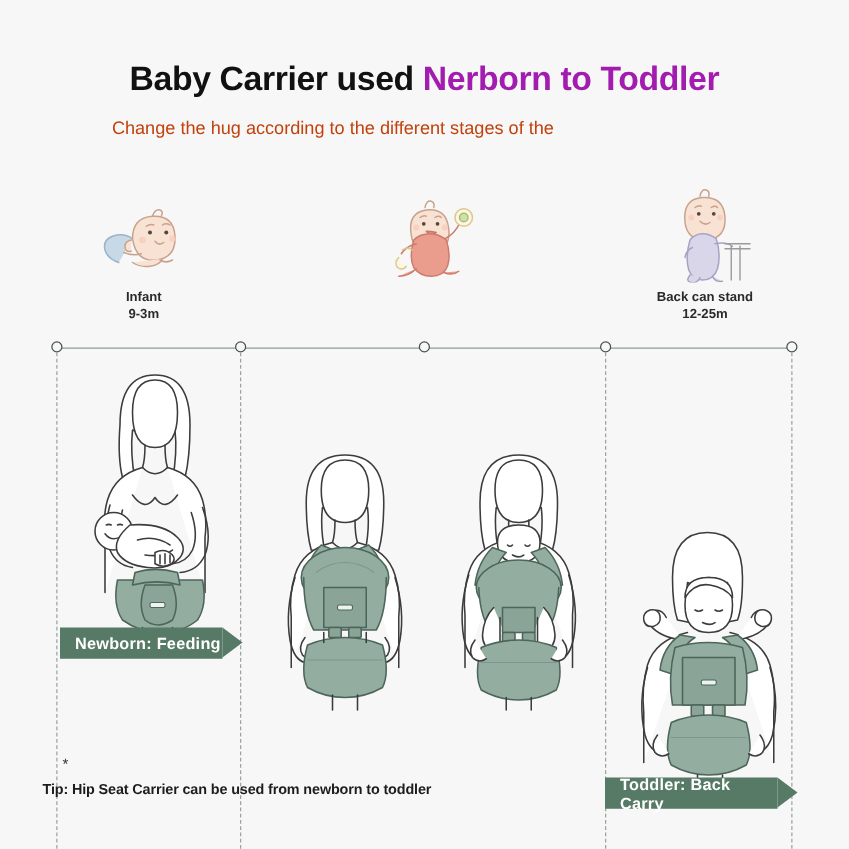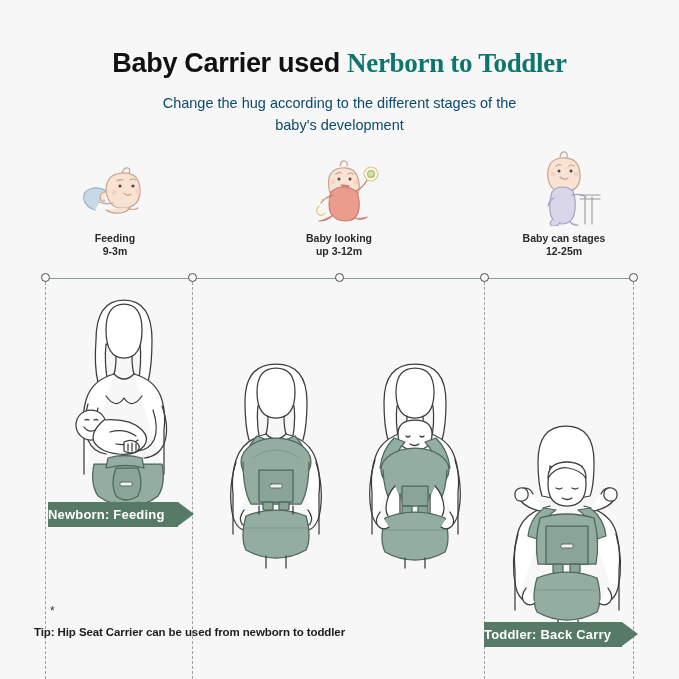--- a/index.html
+++ b/index.html
@@ -27,32 +27,31 @@
     top: 48px;
     left: 0;
     width: 679px;
     text-align: center;
     font-size: 27px;
     font-weight: bold;
     letter-spacing: -0.3px;
     color: #111111;
     white-space: nowrap;
   }
-  .title .accent { color: #0f766e; font-family: Liberation Serif, serif; }
+  .title .accent { color: #a21caf; }
 
   .subtitle {
     position: absolute;
     top: 92px;
     left: 50%;
     transform: translateX(-50%);
     width: 500px;
-    text-align: center;
     font-size: 14.5px;
     line-height: 22px;
-    color: #0c4a6e;
+    color: #c2410c;
   }
 
   
   .stage-icons {
     position: absolute;
     top: 148px;
     left: 0;
     width: 679px;
     height: 120px;
   }
@@ -109,20 +108,21 @@
   
   .banner {
     position: absolute;
     height: 25px;
     background: #567a66;
     display: flex;
     align-items: center;
     color: #ffffff;
     font-size: 13px;
     font-weight: bold;
+    padding-left: 12px;
     box-sizing: border-box;
     letter-spacing: 0.2px;
   }
   .banner::after {
     content: "";
     position: absolute;
     right: -16px;
     top: 0;
     width: 0;
     height: 0;
@@ -152,21 +152,20 @@
 </head>
 <body>
 
 <div class="stage">
 
   <div class="title">
     <span>Baby Carrier used </span><span class="accent">Nerborn to Toddler</span>
   </div>
   <div class="subtitle">
     <span>Change the hug according to the different stages of the</span><br>
-    <span>baby's development</span>
   </div>
 
   <div class="stage-icons">
 
     <div class="stage-col" style="left:30px;">
       <div class="art">
         <svg width="100" height="78" viewBox="0 0 100 78">
           <g fill="none" stroke="#c9a28c" stroke-width="1.2" stroke-linecap="round" stroke-linejoin="round">
             <path d="M30 62 q-9 -3 -11 -10 q-2 -8 6 -11 q9 -3 16 2" fill="#c7d9e6" stroke="#9ab4c6"></path>
             <path d="M41 43 q0 -17 16 -18 q17 -1 18 16 q1 17 -15 19 q-16 2 -19 -17 z" fill="#f8e2d3"></path>
@@ -179,21 +178,21 @@
             <path d="M52 33 q3 -2 6 -1"></path>
             <path d="M65 32 q3 -2 6 0"></path>
             <path d="M59 45 q3 4 7 1"></path>
             <path d="M34 54 q8 3 14 1"></path>
             <circle cx="49" cy="44" r="2.6" fill="#f7cdbc" stroke="none" opacity="0.8"></circle>
             <circle cx="73" cy="43" r="2.6" fill="#f7cdbc" stroke="none" opacity="0.8"></circle>
           </g>
         </svg>
       </div>
       <div class="cap">
-        <span>Feeding</span><br>
+        <span>Infant</span><br>
         <span>9-3m</span>
       </div>
     </div>
 
     <div class="stage-col" style="left:254px;">
       <div class="art">
         <svg width="100" height="78" viewBox="0 0 100 78">
           <g fill="none" stroke="#c9a28c" stroke-width="1.2" stroke-linecap="round" stroke-linejoin="round">
             <path d="M40 40 q-3 -18 12 -20 q16 -2 18 15 q2 16 -13 18 q-15 2 -17 -13 z" fill="#f8e2d3"></path>
             <path d="M51 18 q1 -6 5 -5 q3 1 2 5"></path>
@@ -208,24 +207,20 @@
             <circle cx="82" cy="26" r="7" fill="#fdf6e0" stroke="#d8c98c"></circle>
             <circle cx="82" cy="26" r="3.4" fill="#cfe0a8" stroke="#a8bd7c"></circle>
             <path d="M30 58 q-4 4 -1 8 q4 3 7 -1" fill="#fdf6e0" stroke="#d8c98c"></path>
             <path d="M33 52 q4 -3 8 0" stroke="#d8c98c"></path>
             <path d="M44 67 q-6 6 -14 6" fill="#eb9d8d" stroke="#cf7b6c"></path>
             <path d="M66 70 q7 3 12 -1" fill="#eb9d8d" stroke="#cf7b6c"></path>
             <circle cx="44" cy="34" r="2.4" fill="#f7cdbc" stroke="none" opacity="0.85"></circle>
             <circle cx="67" cy="34" r="2.4" fill="#f7cdbc" stroke="none" opacity="0.85"></circle>
           </g>
         </svg>
-      </div>
-      <div class="cap">
-        <span>Baby looking</span><br>
-        <span>up 3-12m</span>
       </div>
     </div>
 
     <div class="stage-col" style="left:479px;">
       <div class="art">
         <svg width="100" height="78" viewBox="0 0 100 78">
           <g fill="none" stroke="#c9a28c" stroke-width="1.2" stroke-linecap="round" stroke-linejoin="round">
             <path d="M34 30 q-2 -19 14 -20 q17 -1 18 16 q1 16 -14 18 q-16 1 -18 -14 z" fill="#f8e2d3"></path>
             <path d="M46 9 q1 -6 5 -5 q3 1 2 5"></path>
             <circle cx="45" cy="23" r="1.5" fill="#5a4438" stroke="none"></circle>
@@ -243,21 +238,21 @@
               <path d="M66 51 L86 51"></path>
               <path d="M71 49 L71 76"></path>
               <path d="M78 49 L78 76"></path>
             </g>
             <circle cx="39" cy="26" r="2.3" fill="#f7cdbc" stroke="none" opacity="0.85"></circle>
             <circle cx="62" cy="26" r="2.3" fill="#f7cdbc" stroke="none" opacity="0.85"></circle>
           </g>
         </svg>
       </div>
       <div class="cap">
-        <span>Baby can stages</span><br>
+        <span>Back can stand</span><br>
         <span>12-25m</span>
       </div>
     </div>
   </div>
 
   <div class="timeline-line"></div>
   <div class="tl-dot" style="left:41px;"></div>
   <div class="tl-dot" style="left:188px;"></div>
   <div class="tl-dot" style="left:335px;"></div>
   <div class="tl-dot" style="left:480px;"></div>
@@ -427,20 +422,20 @@
         <path d="M108 166 q6 8 2 14 q-5 5 -11 1" fill="#ffffff"></path>
 
         <path d="M58 198 l0 10 M78 198 l0 10"></path>
       </g>
     </svg>
   </div>
 
   <div class="banner" style="left:48px;  top:502px; width:130px;">
     <span>Newborn:  Feeding</span>
   </div>
-  <div class="banner" style="left:484px; top:622px; width:138px;text-align:center;">
+  <div class="banner" style="left:484px; top:622px; width:138px;">
     <span>Toddler: Back Carry</span>
   </div>
 
   <div class="footnote-star">*</div>
   <div class="footnote-text">Tip: Hip Seat Carrier can be used from newborn to toddler</div>
 
 </div>
 
 </body></html>

